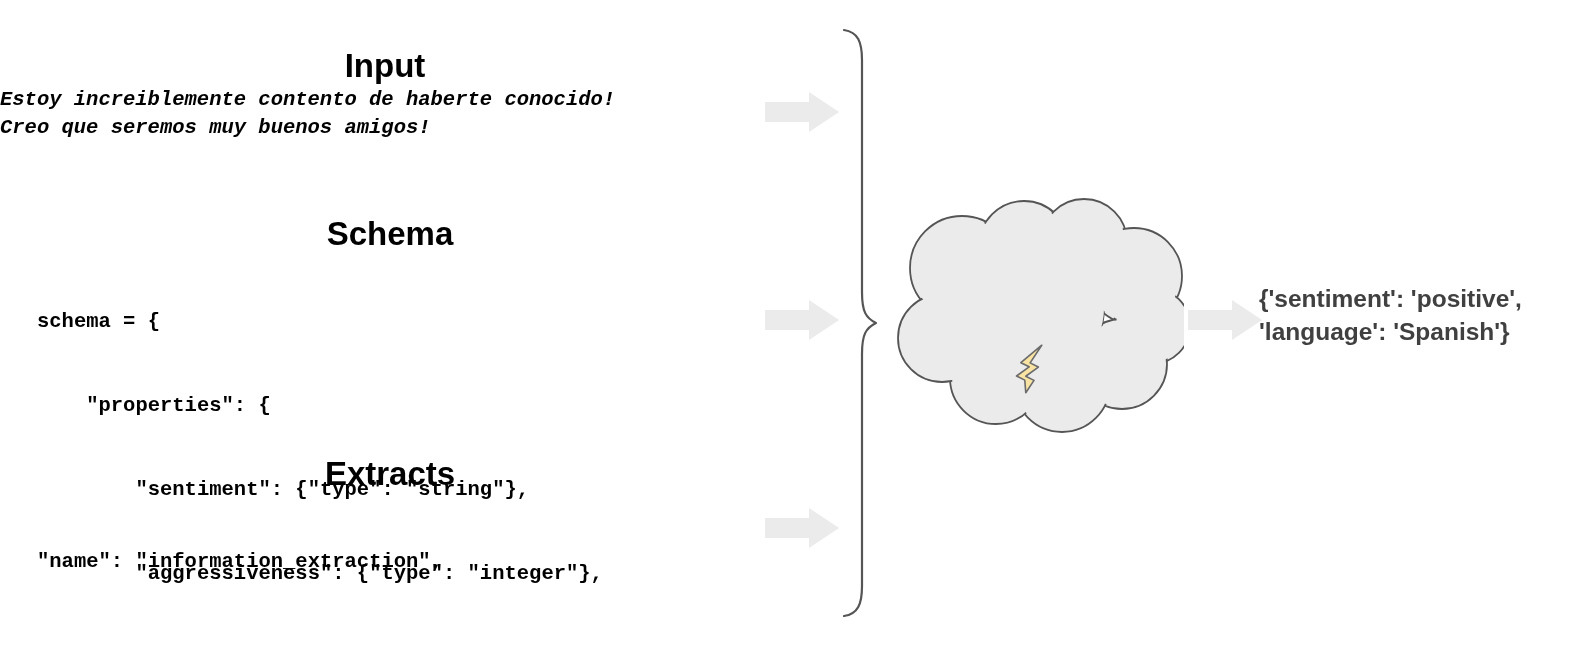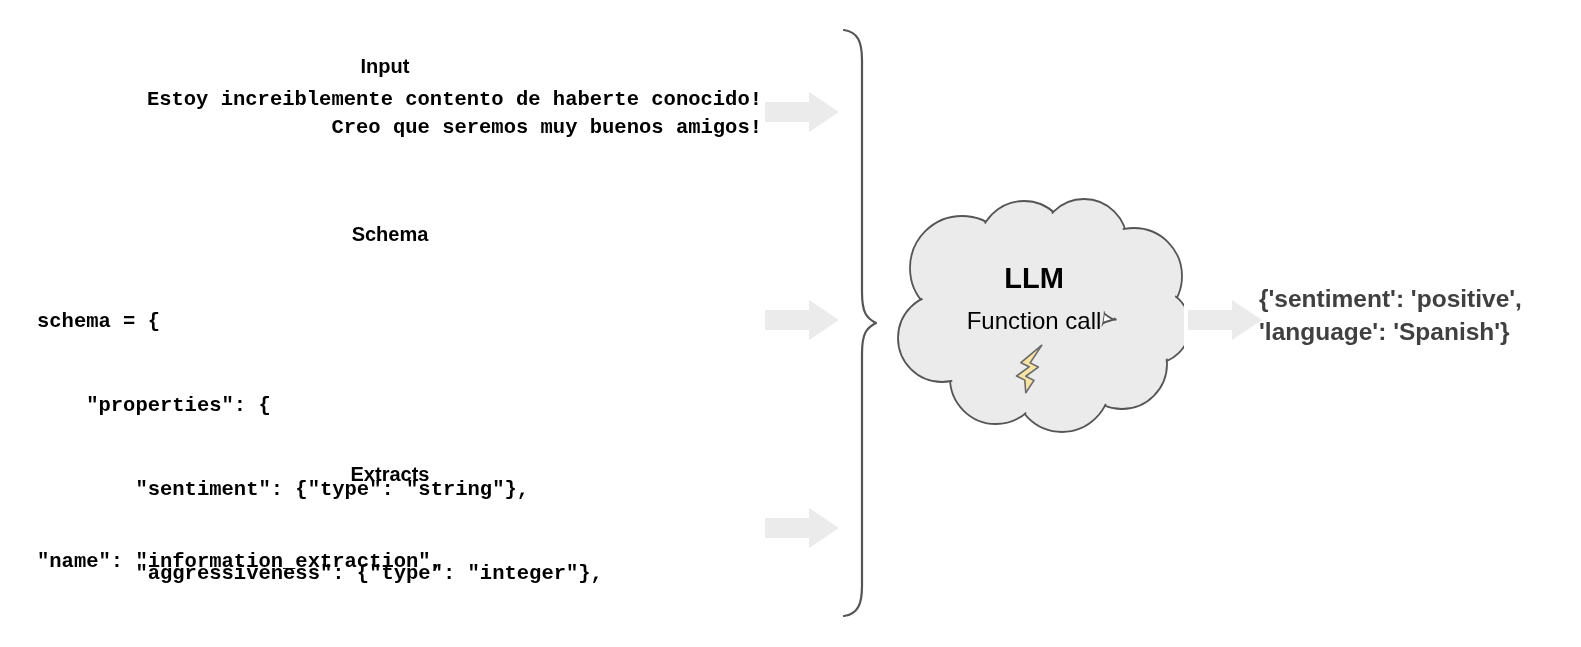--- a/index.html
+++ b/index.html
@@ -17,38 +17,38 @@
     height: 647px;
     background: #ffffff;
     overflow: hidden;
   }
   .abs { position: absolute; }
 
   
   .section-title {
     font-family: "Liberation Sans", sans-serif;
     font-weight: bold;
-    font-size: 20px;
+    font-size: 33px;
     line-height: 32px;
     color: #000;
     text-align: center;
     white-space: pre;
   }
 
   
   .mono {
     font-family: "Liberation Mono", "DejaVu Sans Mono", monospace;
     font-weight: bold;
     font-size: 20.5px;
     line-height: 28px;
     color: #000;
     white-space: pre;
     letter-spacing: 0px;
   }
-  .mono-center { text-align: right; }
+  .mono-center { text-align: left; font-style: italic; }
 
   .code-line { white-space: pre; margin-left: 9px; }
 
   
   .fn-line { margin-bottom: 12px; }
 
   
   .block-arrow {
     width: 74px;
     height: 40px;
@@ -172,23 +172,21 @@
         <circle cx="268" cy="128" r="36"></circle>
         <circle cx="238" cy="166" r="43"></circle>
         <circle cx="178" cy="186" r="46"></circle>
         <circle cx="112" cy="180" r="44"></circle>
         <circle cx="58" cy="140" r="42"></circle>
         <circle cx="150" cy="110" r="70"></circle>
       </g>
     </svg>
   </div>
 
-  <div class="abs cloud-label-llm" style="left:934px; top:262px; width:200px;">LLM</div>
-
-  <div class="abs cloud-label-fn" style="left:934px; top:307px; width:200px;">Function call</div>
+
 
   <div class="abs" style="left:1006px; top:340px;">
     <svg width="56" height="56" viewBox="0 0 56 56">
       <g transform="rotate(14 28 28)">
         <path d="M 30 4 L 14 26 L 23 28 L 13 40 L 22 42 L 26 54 L 31 40 L 22 38 L 32 26 L 23 24 Z" fill="#f8e3a3" stroke="#6b6b6b" stroke-width="1.6" stroke-linejoin="round" stroke-linecap="round"></path>
       </g>
     </svg>
   </div>
 
   <div class="abs block-arrow" style="left:1188px; top:300px;">

